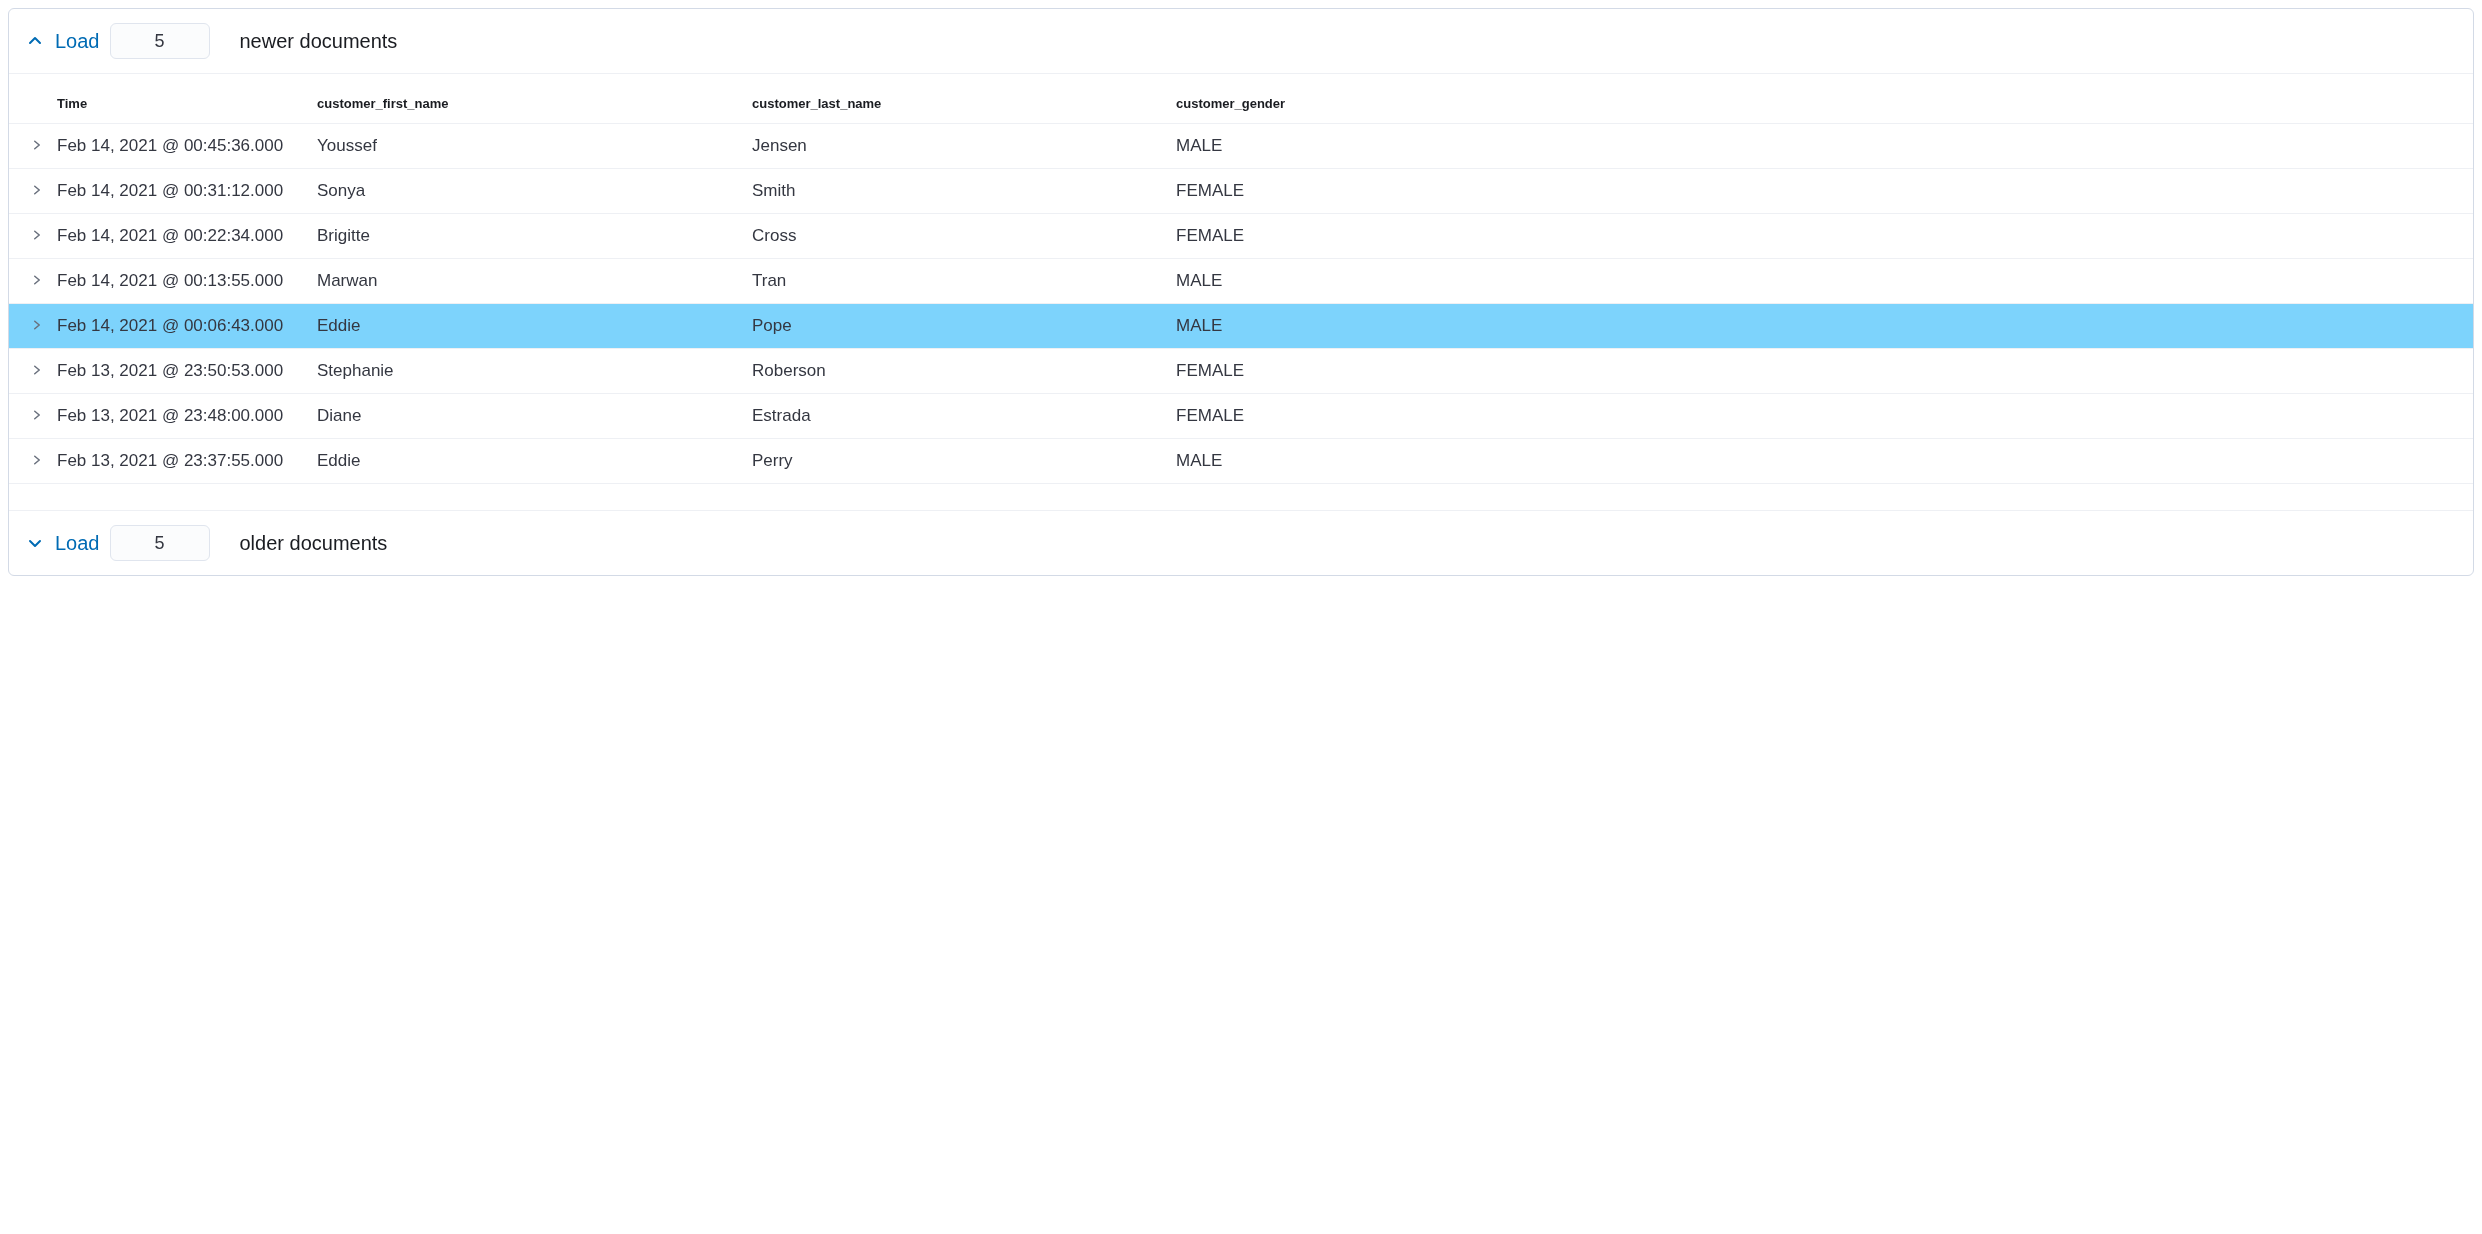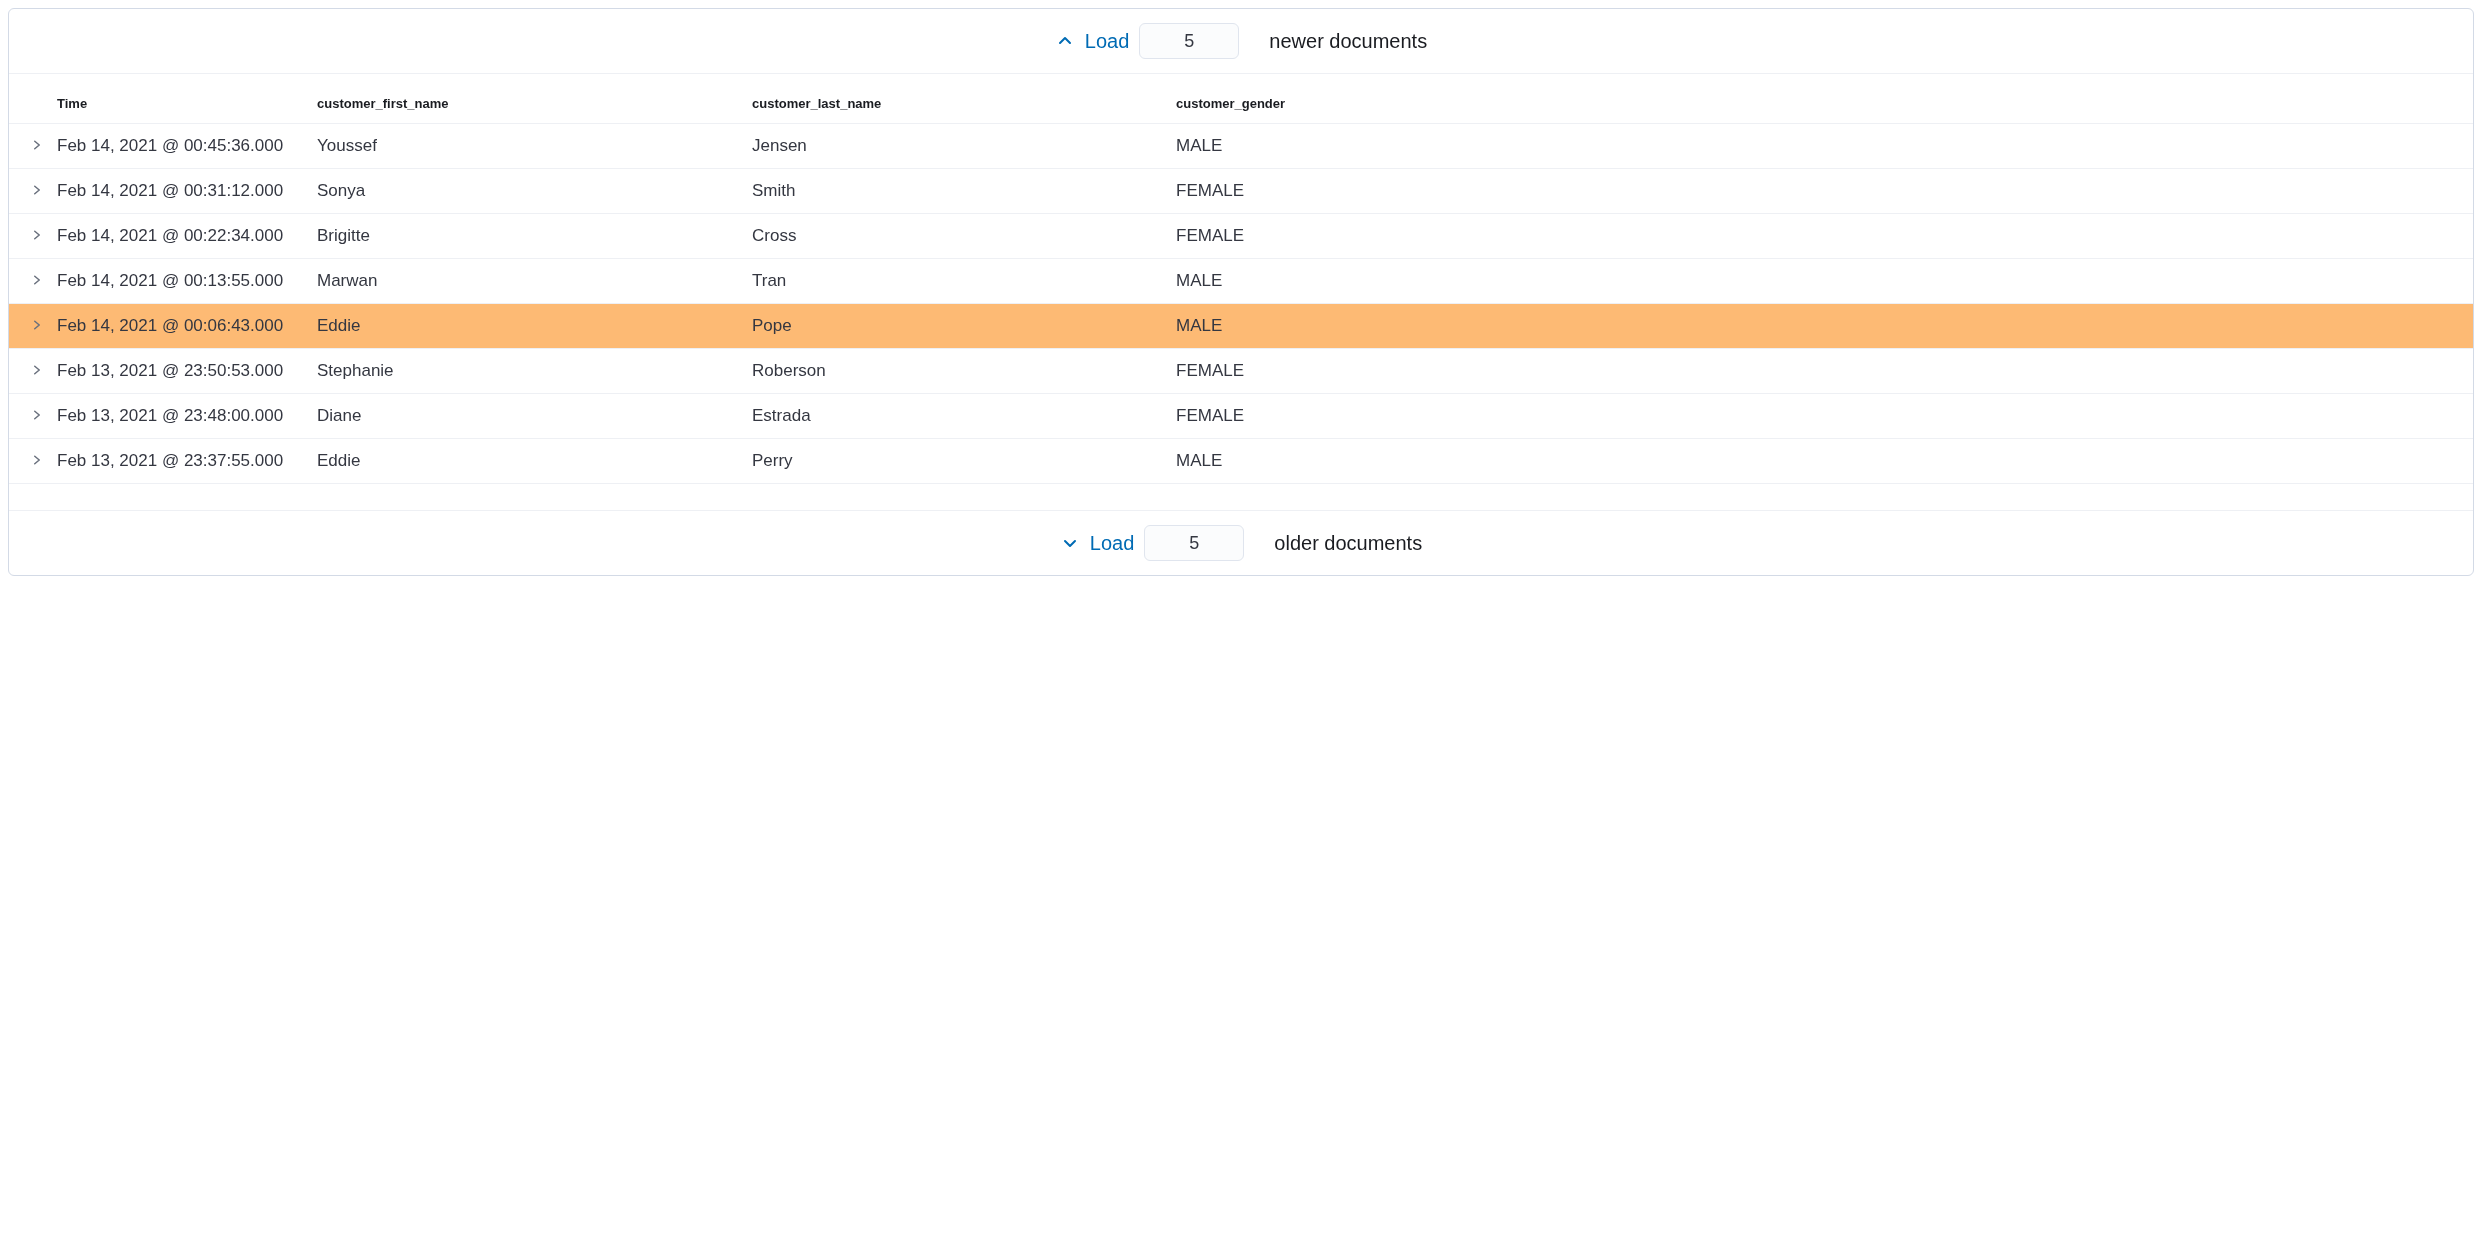--- a/index.html
+++ b/index.html
@@ -18,21 +18,20 @@
       border-radius: 6px;
       background: #ffffff;
       overflow: hidden;
     }
     .load-bar {
       display: flex;
       align-items: center;
       padding: 14px 16px;
       gap: 10px;
       font-size: 20px;
-      justify-content: center;
     }
     .load-chevron {
       color: #006bb4;
       display: inline-flex;
       align-items: center;
       justify-content: center;
       width: 20px;
     }
     .load-chevron svg {
       width: 16px;
@@ -88,21 +87,21 @@
       padding-left: 16px;
     }
     tbody td {
       padding: 12px 8px;
       font-size: 17px;
       color: #343741;
       border-bottom: 1px solid #eef0f4;
       vertical-align: middle;
     }
     tbody tr.highlighted {
-      background: #fdba74;
+      background: #7dd3fc;
       margin-left: 44px;
     }
     .expand-cell {
       text-align: center;
       color: #69707d;
       padding-left: 16px;
       padding-right: 0;
     }
     .expand-cell svg {
       width: 12px;

